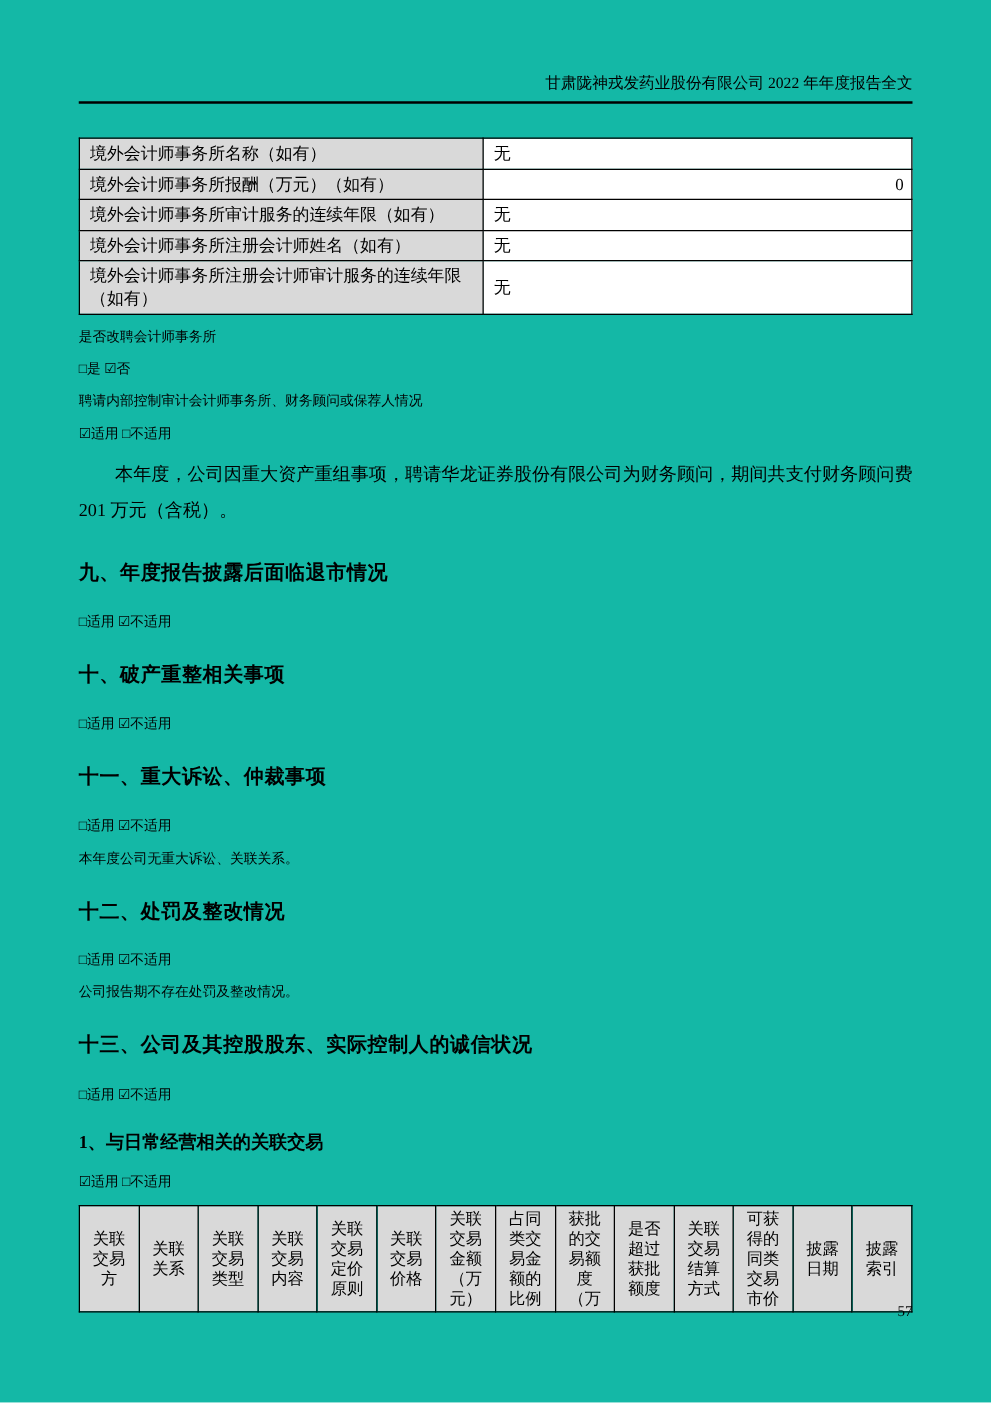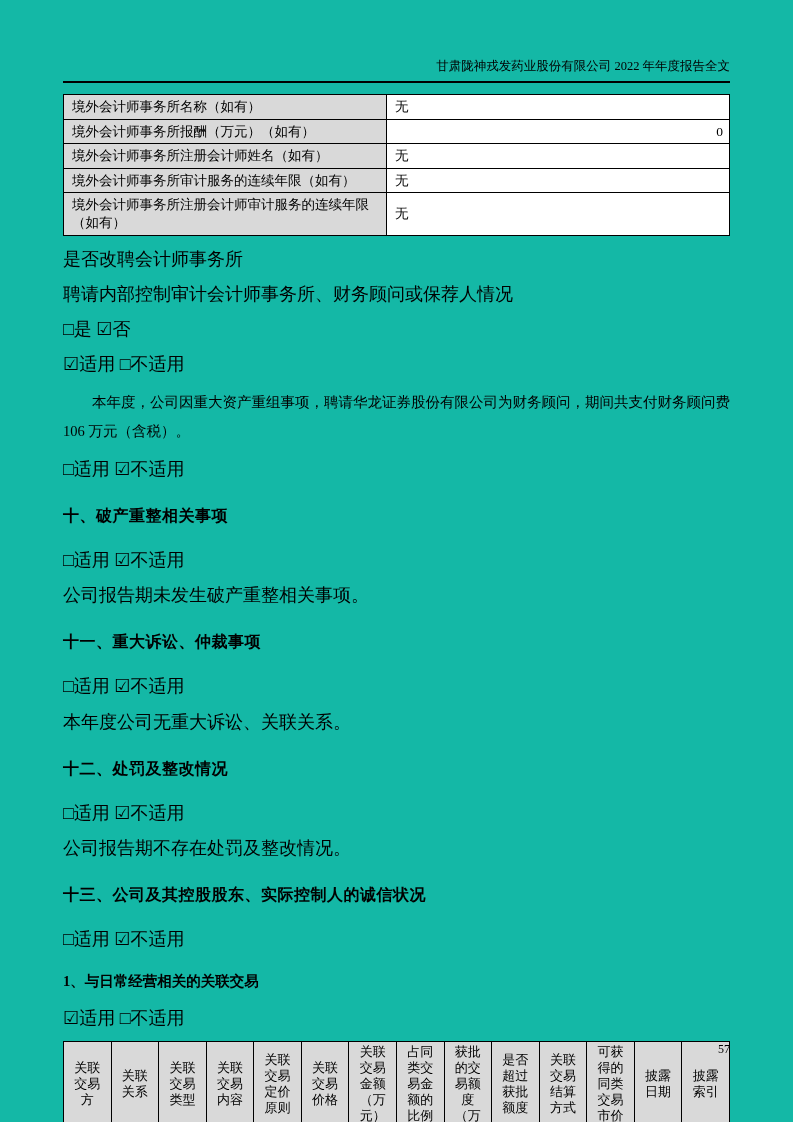--- a/index.html
+++ b/index.html
@@ -19,35 +19,35 @@
     text-align: right;
     font-size: 12.5px;
     line-height: 1.3;
     padding-bottom: 7px;
     border-bottom: 2px solid #000;
   }
   
   table.t1 {
     width: 100%;
     border-collapse: collapse;
-    margin-top: 11px;
+    margin-top: 27px;
     font-size: 13.5px;
     padding-left: 20px;
   }
   table.t1 td {
     border: 1px solid #000;
     padding: 3px 8px;
     line-height: 1.3;
     vertical-align: middle;
   }
   table.t1 td.lbl { background: #d9d9d9; width: 48.5%; }
   table.t1 td.val { background: #ffffff; }
   table.t1 td.num { text-align: right; padding-right: 6px; }
   
-  .line { font-size: 18px; line-height: 1.35; margin: 11px 0; }
+  .line { font-size: 11px; line-height: 1.35; margin: 11px 0; }
   .para {
     font-size: 14.5px;
     line-height: 2.0;
     text-indent: 2em;
     text-align: justify;
     margin: 6px 0 0 0;
   }
   
   .sec-h {
     font-size: 16px;
@@ -108,48 +108,48 @@
     <tbody>
       <tr>
         <td class="lbl">境外会计师事务所名称（如有）</td>
         <td class="val">无</td>
       </tr>
       <tr>
         <td class="lbl">境外会计师事务所报酬（万元）（如有）</td>
         <td class="val num">0</td>
       </tr>
       <tr>
-        <td class="lbl">境外会计师事务所注册会计师姓名（如有）</td>
+        <td class="lbl">境外会计师事务所审计服务的连续年限（如有）</td>
         <td class="val">无</td>
       </tr>
       <tr>
-        <td class="lbl">境外会计师事务所审计服务的连续年限（如有）</td>
+        <td class="lbl">境外会计师事务所注册会计师姓名（如有）</td>
         <td class="val">无</td>
       </tr>
       <tr>
         <td class="lbl">境外会计师事务所注册会计师审计服务的连续年限（如有）</td>
         <td class="val">无</td>
       </tr>
     </tbody>
   </table>
 
   <div class="line">是否改聘会计师事务所</div>
+  <div class="line">□是 ☑否</div>
   <div class="line">聘请内部控制审计会计师事务所、财务顾问或保荐人情况</div>
-  <div class="line">□是 ☑否</div>
   <div class="line">☑适用 □不适用</div>
-  <p class="para">本年度，公司因重大资产重组事项，聘请华龙证券股份有限公司为财务顾问，期间共支付财务顾问费 106 万元（含税）。</p>
+  <p class="para">本年度，公司因重大资产重组事项，聘请华龙证券股份有限公司为财务顾问，期间共支付财务顾问费 201 万元（含税）。</p>
 
   <div>
+    <div class="sec-h">九、年度报告披露后面临退市情况</div>
     <div class="line">□适用 ☑不适用</div>
   </div>
 
   <div>
     <div class="sec-h">十、破产重整相关事项</div>
     <div class="line">□适用 ☑不适用</div>
-    <div class="line">公司报告期未发生破产重整相关事项。</div>
   </div>
 
   <div>
     <div class="sec-h">十一、重大诉讼、仲裁事项</div>
     <div class="line">□适用 ☑不适用</div>
     <div class="line">本年度公司无重大诉讼、关联关系。</div>
   </div>
 
   <div>
     <div class="sec-h">十二、处罚及整改情况</div>

